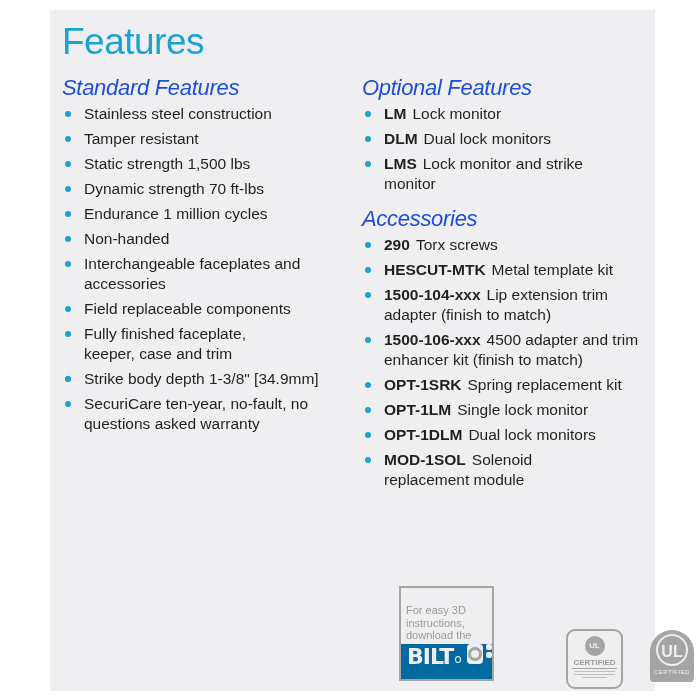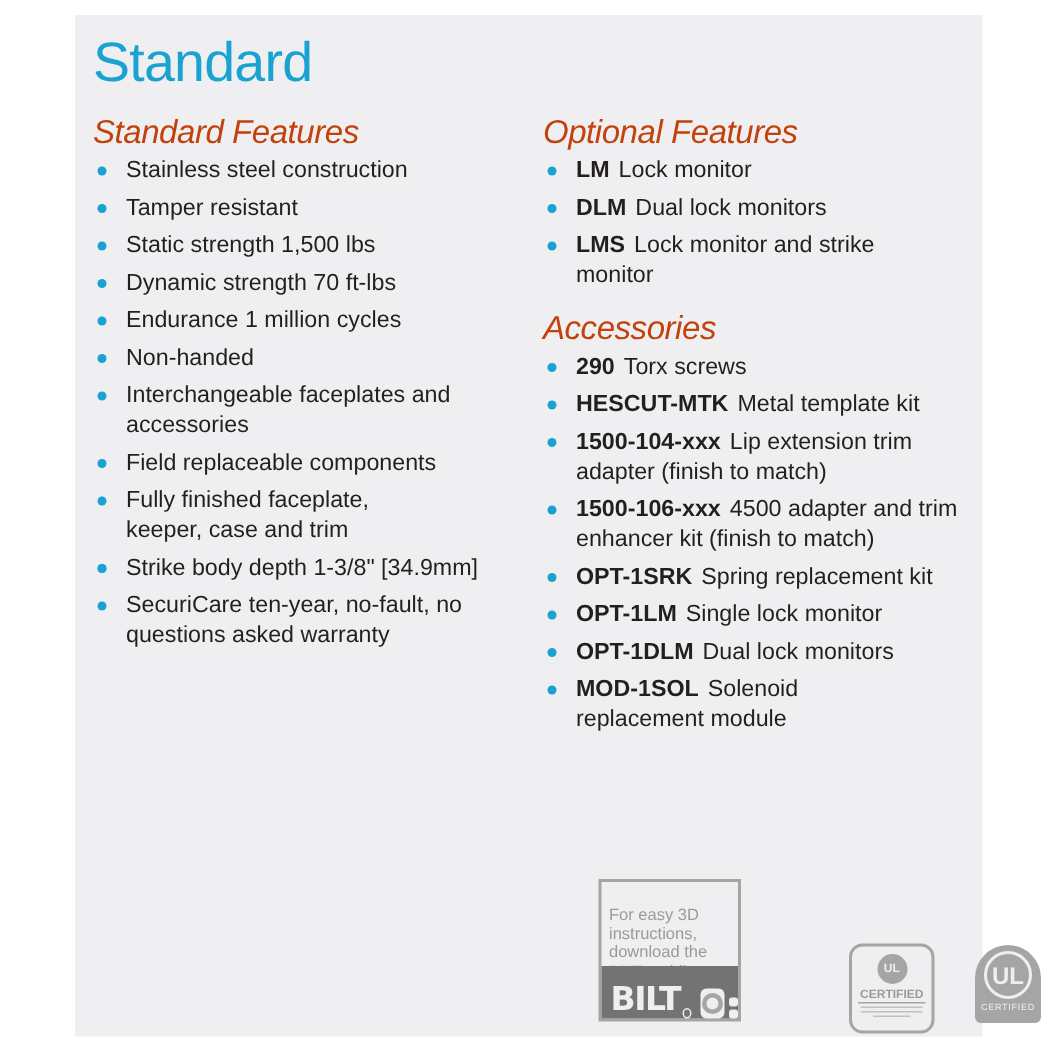--- a/index.html
+++ b/index.html
@@ -3,48 +3,48 @@
 <meta charset="utf-8">
 <style>
   html, body { margin:0; padding:0; background:#ffffff; }
   body { width:700px; height:700px; position:relative; overflow:hidden;
          font-family:"Liberation Sans", "DejaVu Sans", sans-serif; color:#231f20; }
   .panel { position:absolute; left:50px; top:10px; width:605px; height:681px; background:#efeff1; }
   .title { position:absolute; left:12px; top:8px; font-size:37px; color:#1aa3d1; font-weight:normal; letter-spacing:-0.5px; margin:0; line-height:48px; }
   .col { position:absolute; }
   .col-left { left:12px; top:64px; width:290px; }
   .col-right { left:312px; top:64px; width:290px; }
-  .section-heading { font-style:italic; color:#c2410c; font-size:22px; line-height:28px; margin:0 0 2px 0; font-weight:normal; letter-spacing:-0.3px; }
+  .section-heading { font-style:italic; color:#1d4ed8; font-size:22px; line-height:28px; margin:0 0 2px 0; font-weight:normal; letter-spacing:-0.3px; }
   ul.list { list-style:none; margin:0; padding:0; }
   ul.list li { position:relative; padding-left:22px; font-size:15.5px; line-height:20px; margin-bottom:5px; color:#231f20; }
   ul.list li .bullet { position:absolute; left:3px; top:7px; width:6px; height:6px; border-radius:50%; background:#1aa3d1; }
   ul.list li b { font-weight:bold; margin-right:6px; }
   .acc-heading { margin-top:11px; }
   .badge-bilt { position:absolute; left:349px; top:576px; width:95px; height:95px; border:2px solid #a5a5a5; background:#efeff1; box-sizing:border-box; }
   .badge-bilt .btext { font-size:11px; line-height:12.5px; color:#9a9a9a; padding:16px 5px; height:56px; }
-  .badge-bilt .bbar { position:absolute; left:0; right:0; bottom:0; height:35px; background:#737373; display:flex; align-items:flex-end; padding-left:6px; box-sizing:border-box; }
+  .badge-bilt .bbar { position:absolute; left:0; right:0; bottom:0; height:35px; background:#0369a1; display:flex; align-items:flex-start; padding-left:6px; box-sizing:border-box; }
   .bilt-logo { color:#efeff1; font-weight:bold; font-size:22px; letter-spacing:-1px; font-family:"DejaVu Sans", sans-serif; }
   .bilt-dot { width:5px; height:5px; border-radius:50%; border:1px solid #efeff1; margin:12px 4px 0 2px; }
   .bilt-app { width:20px; height:20px; background:#efeff1; border-radius:4px; display:flex; align-items:center; justify-content:center; margin-left:2px; }
   .bilt-app span { width:8px; height:8px; border:3px solid #a5a5a5; border-radius:50%; }
   .bilt-stores { display:flex; flex-direction:column; margin-left:3px; gap:2px; }
   .bilt-stores span { width:6px; height:6px; background:#efeff1; border-radius:2px; }
   .badge-env { position:absolute; left:516px; top:619px; width:57px; height:60px; border:2px solid #a5a5a5; border-radius:9px; box-sizing:border-box; text-align:center; }
   .env-circle { width:20px; height:20px; border-radius:50%; background:#a5a5a5; margin:5px auto 2px; color:#efeff1; font-size:8px; line-height:20px; font-weight:bold; }
   .env-cert { font-size:8px; color:#9a9a9a; font-weight:bold; border-bottom:1px solid #a5a5a5; margin:0 4px; line-height:10px; }
   .env-lines div { height:1px; background:#c0c0c0; margin:2px 6px; }
   .badge-ul { position:absolute; left:600px; top:620px; width:44px; height:52px; background:#a5a5a5; border-radius:22px 22px 4px 4px; text-align:center; }
   .ul-circle { width:32px; height:32px; border-radius:50%; border:2px solid #efeff1; margin:4px auto 0; color:#efeff1; font-weight:bold; font-size:16px; line-height:32px; box-sizing:border-box; }
   .ul-cert { color:#efeff1; font-size:6px; letter-spacing:0.5px; margin-top:3px; }
 </style>
 </head>
 <body>
 
 <div class="panel">
-  <h1 class="title">Standard</h1>
+  <h1 class="title">Features</h1>
 
   <div class="col col-left">
     <h2 class="section-heading">Standard Features</h2>
     <ul class="list">
       <li><span class="bullet"></span><span>Stainless steel construction</span></li>
       <li><span class="bullet"></span><span>Tamper resistant</span></li>
       <li><span class="bullet"></span><span>Static strength 1,500 lbs</span></li>
       <li><span class="bullet"></span><span>Dynamic strength 70 ft-lbs</span></li>
       <li><span class="bullet"></span><span>Endurance 1 million cycles</span></li>
       <li><span class="bullet"></span><span>Non-handed</span></li>

